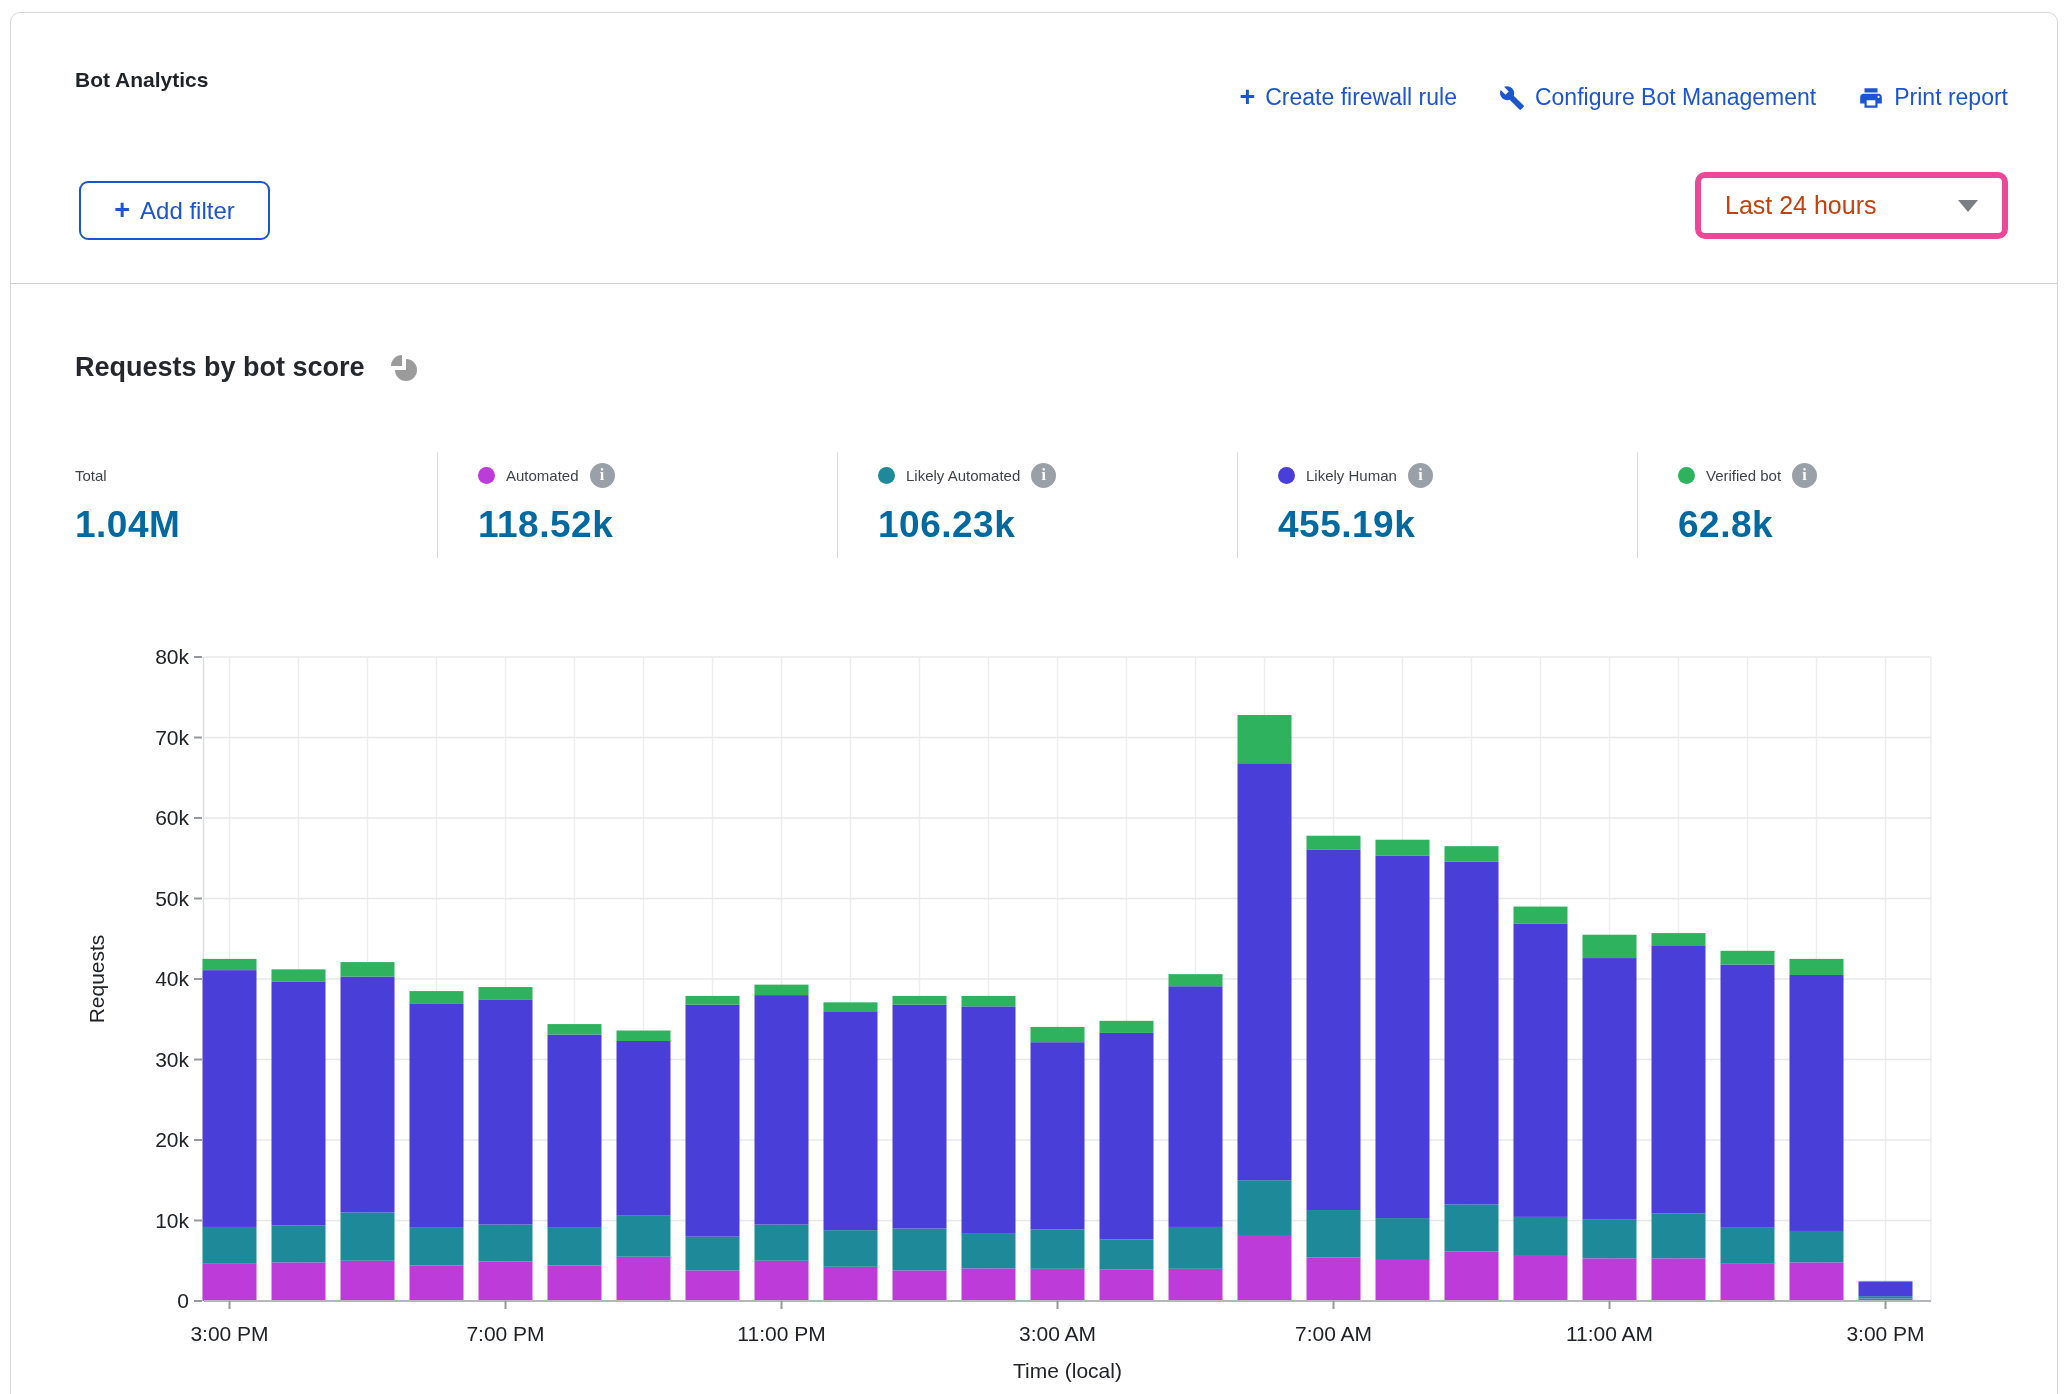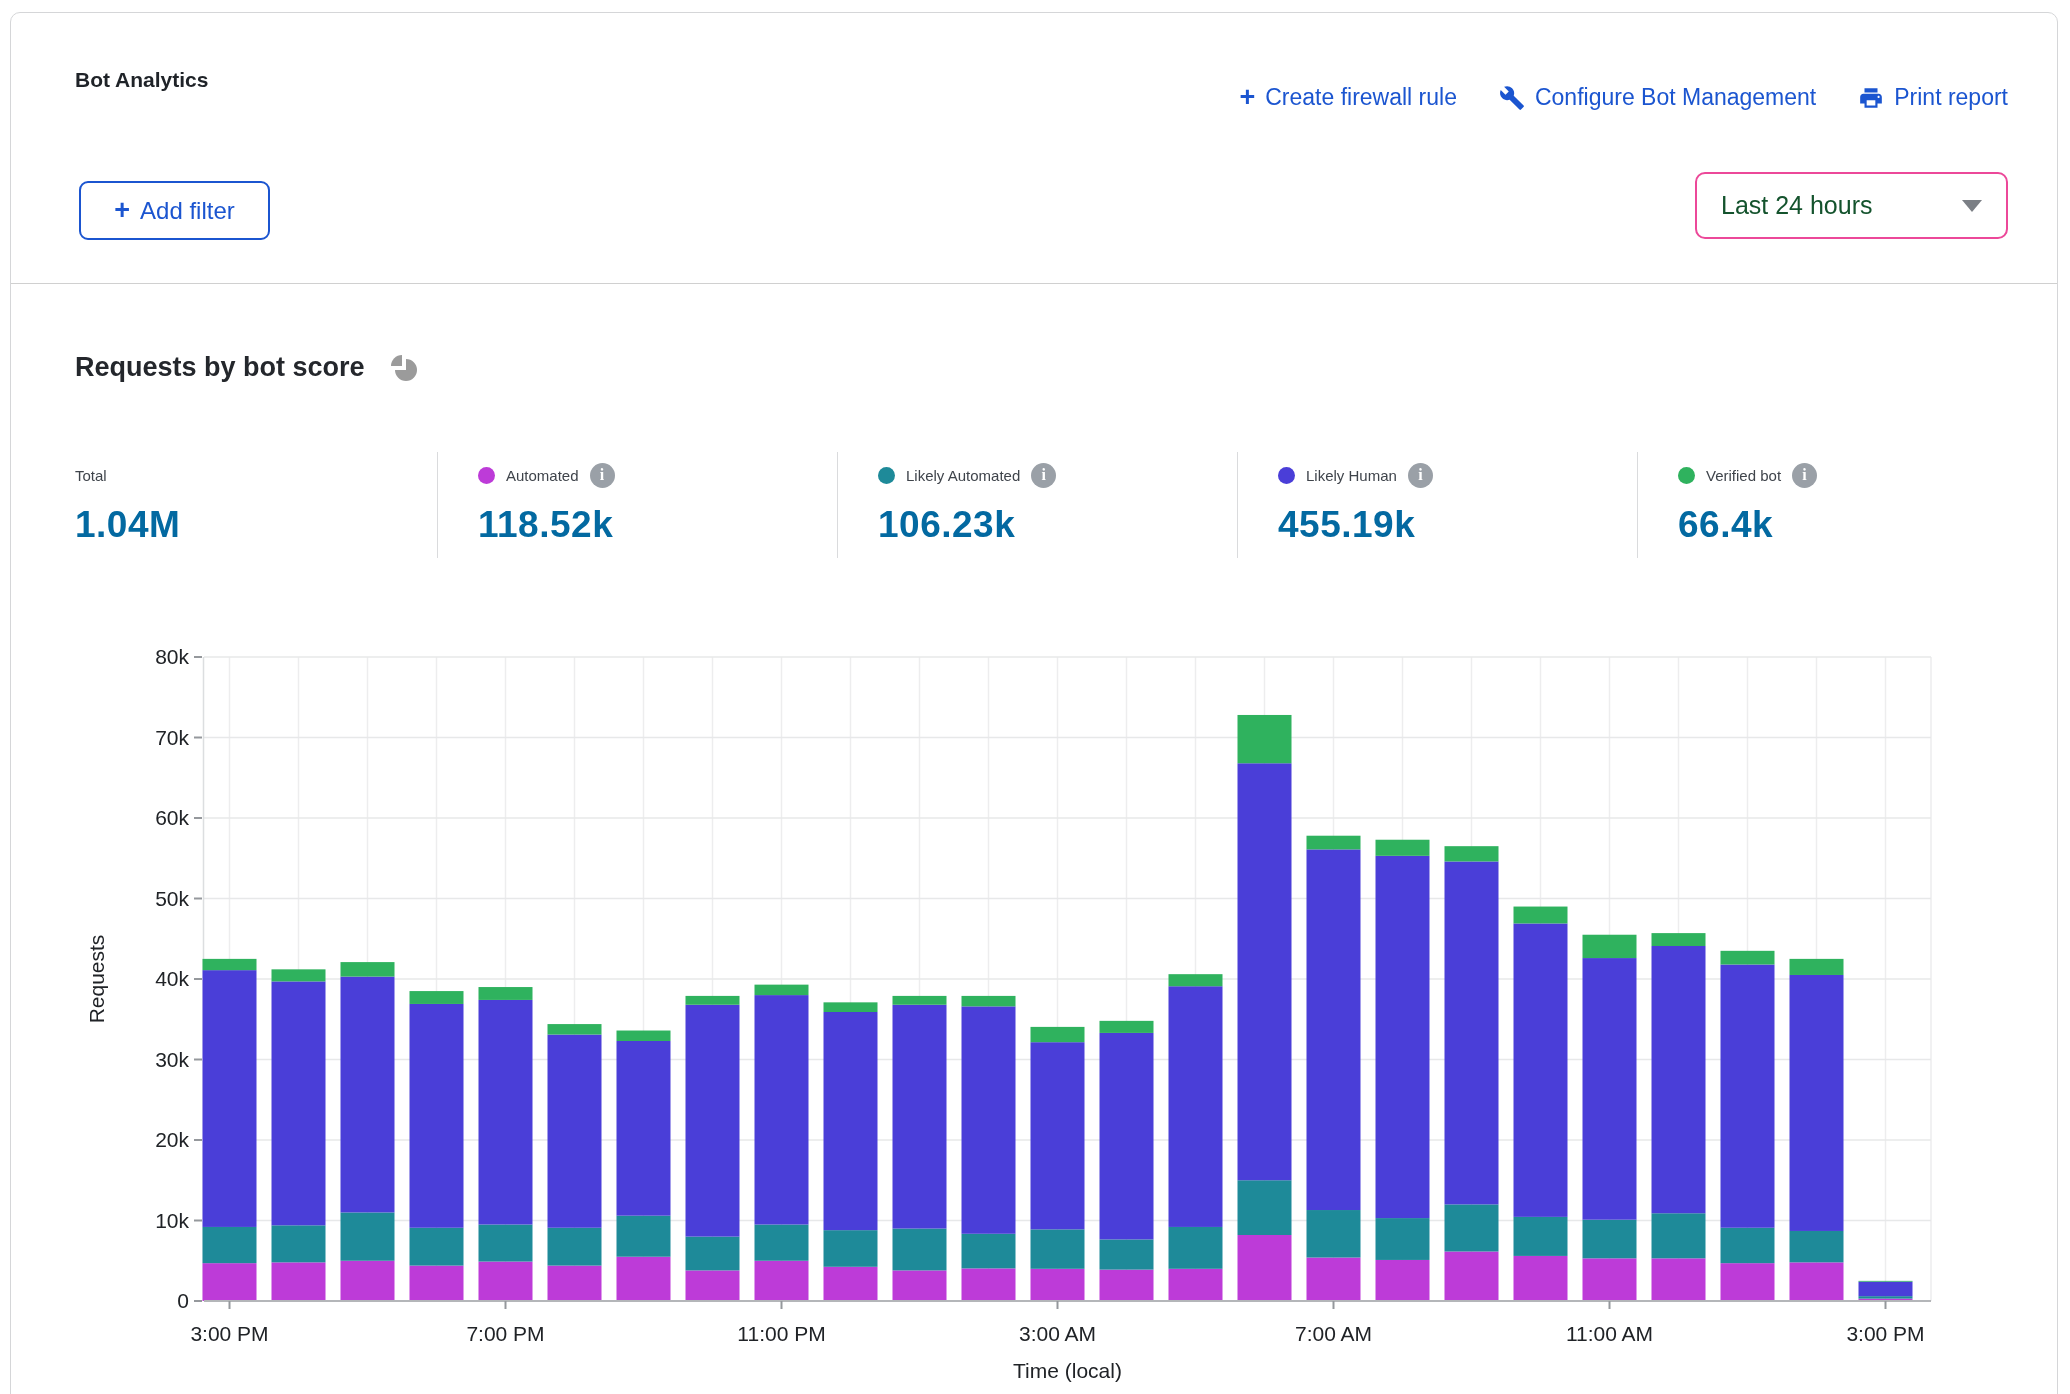--- a/index.html
+++ b/index.html
@@ -11,22 +11,22 @@
     border:1px solid #d5d6d8;border-radius:10px;background:#fff;}
   .page-title{position:absolute;left:75px;top:68px;font-size:21px;font-weight:700;color:#1f2328;}
   .actions{position:absolute;top:84px;right:62px;display:flex;gap:42px;align-items:center;}
   .action-link{display:flex;align-items:center;gap:10px;color:#1b55d0;font-size:23px;cursor:pointer;text-decoration:none;}
   .plus-glyph{font-size:27px;font-weight:600;line-height:1;}
   .add-filter{position:absolute;left:79px;top:181px;width:191px;height:59px;box-sizing:border-box;
     border:2px solid #1b55d0;border-radius:9px;background:#fff;color:#1b55d0;
     display:flex;align-items:center;justify-content:center;gap:10px;font-size:24px;
     font-family:"Liberation Sans",sans-serif;cursor:pointer;}
   .select{position:absolute;left:1695px;top:172px;width:313px;height:67px;box-sizing:border-box;
-    border:2px solid #ec4899;border-radius:10px;background:#fff;display:flex;align-items:center;
-    padding:0 24px;font-size:25px;color:#14532d;cursor:pointer;}
+    border:6px solid #ec4899;border-radius:10px;background:#fff;display:flex;align-items:center;
+    padding:0 24px;font-size:25px;color:#c2410c;cursor:pointer;}
   .select .caret{margin-left:auto;width:0;height:0;border-left:10px solid transparent;
     border-right:10px solid transparent;border-top:12px solid #7b7f85;}
   .divider{position:absolute;left:11px;top:283px;width:2046px;height:1px;background:#d0d0d0;}
   .section-title{position:absolute;left:75px;top:352px;font-size:27px;font-weight:700;color:#24272c;
     display:flex;align-items:center;gap:24px;}
   .stat-col{position:absolute;top:452px;height:106px;}
   .stat-head{display:flex;align-items:center;gap:11px;height:30px;margin-top:8px;}
   .stat-label{font-size:15px;color:#3f444b;}
   .dot{width:17px;height:17px;border-radius:50%;background:#888;}
   .info-icon{width:25px;height:25px;border-radius:50%;background:#9aa0a7;color:#fff;
@@ -126,21 +126,21 @@
   <div class="stat-value">455.19k</div>
 </div>
 
 <div class="stat-divider" style="left:1637px;"></div>
 <div class="stat-col" style="left:1678px;">
   <div class="stat-head">
     <span class="dot" style="background: rgb(47, 178, 94);"></span>
     <span class="stat-label">Verified bot</span>
     <span class="info-icon">i</span>
   </div>
-  <div class="stat-value">66.4k</div>
+  <div class="stat-value">62.8k</div>
 </div>
 
 <div id="chart"><svg width="2070" height="794" viewBox="0 600 2070 794">
       <line x1="229.5" y1="657" x2="229.5" y2="1301" stroke="#ededee" stroke-width="1.5"></line>
       <line x1="298.5" y1="657" x2="298.5" y2="1301" stroke="#ededee" stroke-width="1.5"></line>
       <line x1="367.5" y1="657" x2="367.5" y2="1301" stroke="#ededee" stroke-width="1.5"></line>
       <line x1="436.5" y1="657" x2="436.5" y2="1301" stroke="#ededee" stroke-width="1.5"></line>
       <line x1="505.5" y1="657" x2="505.5" y2="1301" stroke="#ededee" stroke-width="1.5"></line>
       <line x1="574.5" y1="657" x2="574.5" y2="1301" stroke="#ededee" stroke-width="1.5"></line>
       <line x1="643.5" y1="657" x2="643.5" y2="1301" stroke="#ededee" stroke-width="1.5"></line>

